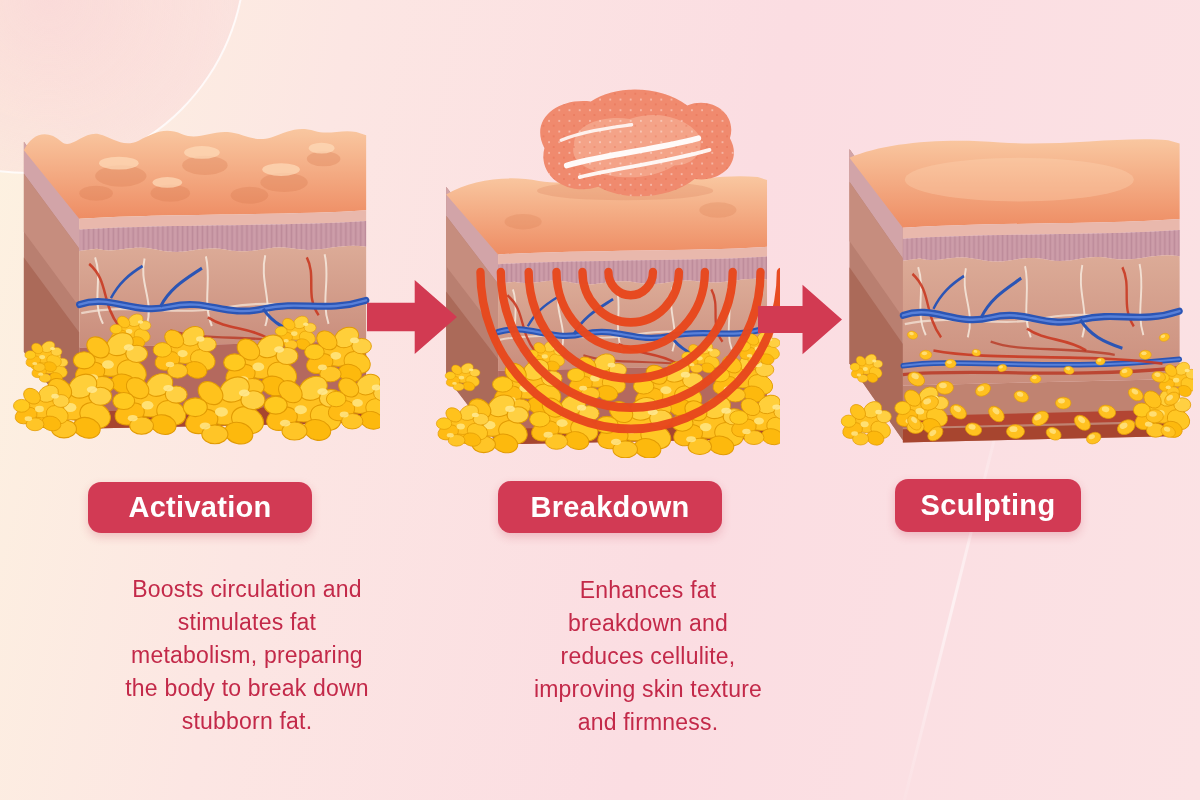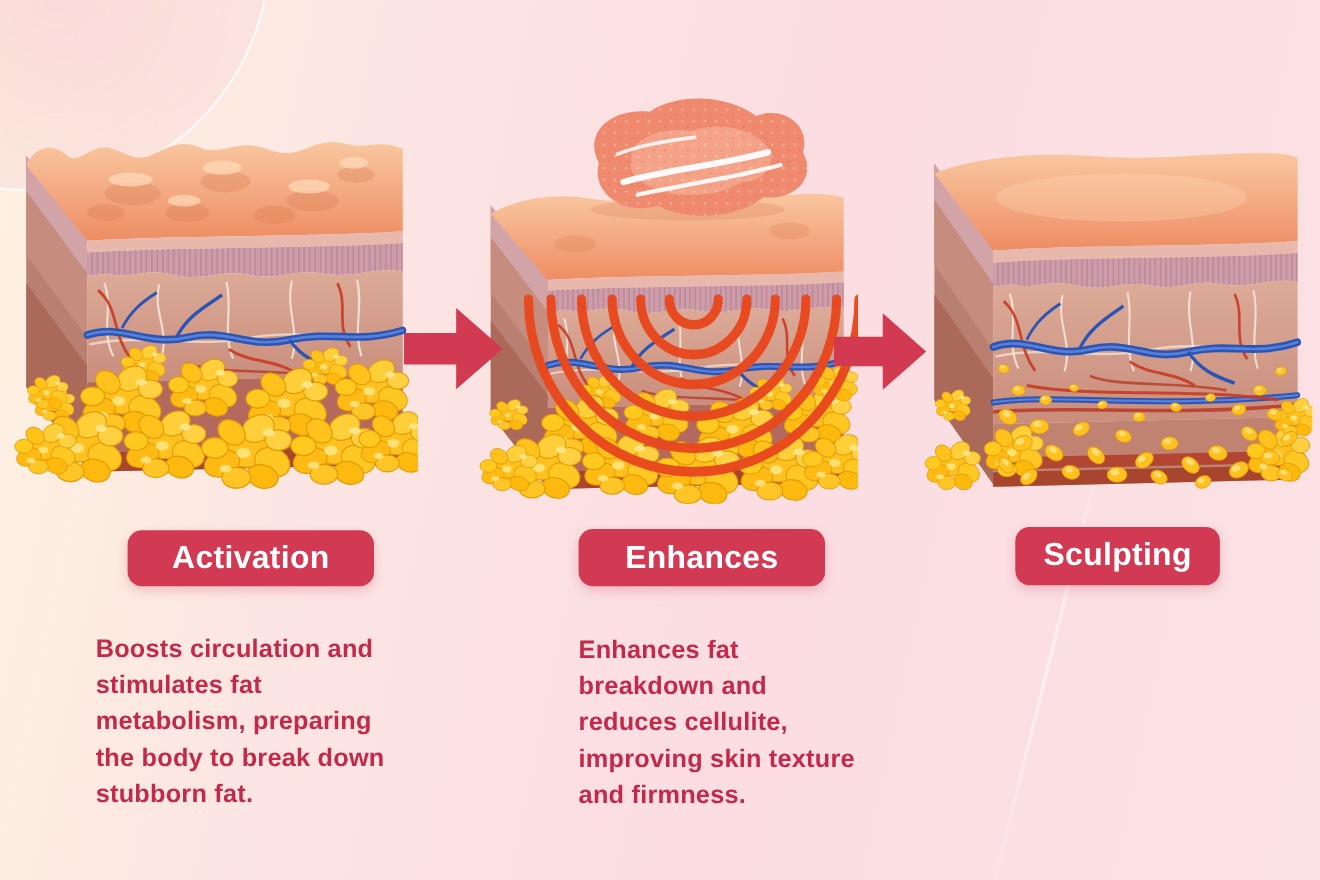--- a/index.html
+++ b/index.html
@@ -17,25 +17,24 @@
     position:absolute; left:952px; top:368px; width:3px; height:470px;
     background:linear-gradient(rgba(255,255,255,0),rgba(255,255,255,.55),rgba(255,255,255,0));
     transform:rotate(14deg);
   }
   .diagram{position:absolute;}
   .badge{
     position:absolute; display:flex; align-items:center; justify-content:center;
     background:#d23a54; color:#ffffff; border-radius:13px;
     font-size:29px; font-weight:600; letter-spacing:.3px;
     box-shadow:0 4px 10px rgba(190,40,70,.22);
-    margin-left:28px;
   }
   .desc{
     position:absolute; color:#c32949; font-size:23px; line-height:33px;
-    font-weight:700; letter-spacing:.2px; white-space:pre-line;
+    font-weight:400; letter-spacing:.2px; white-space:pre-line;text-align:center;
   }
   .arrow{
     position:absolute; background:#d23a52;
     clip-path:polygon(0% 33%, 53% 33%, 53% 6%, 100% 50%, 53% 94%, 53% 67%, 0% 67%);
   }
   svg{display:block;}
 </style>
 </head>
 <body>
 
@@ -255,27 +254,27 @@
       <use href="#bean" transform="translate(172,252) rotate(-10) scale(.55)"></use>
       <use href="#bean" transform="translate(145,238) rotate(5) scale(.5)"></use>
       <use href="#bean" transform="translate(275,246) rotate(-5) scale(.55)"></use>
     </svg>
   </div>
 
   <div class="arrow" style="left:367px;top:275px;width:90px;height:84px"></div>
   <div class="arrow" style="left:758px;top:280px;width:84px;height:79px"></div>
 
   <div class="badge" style="left:88px;top:482px;width:224px;height:51px">Activation</div>
-  <div class="badge" style="left:498px;top:481px;width:224px;height:52px">Enhances</div>
+  <div class="badge" style="left:498px;top:481px;width:224px;height:52px">Breakdown</div>
   <div class="badge" style="left:895px;top:479px;width:186px;height:53px">Sculpting</div>
 
   <div class="desc" style="left:87px;top:573px;width:320px">Boosts circulation and
 stimulates fat
 metabolism, preparing
 the body to break down
 stubborn fat.</div>
-  <div class="desc" style="left:526px;top:574px;width:300px">Enhances fat
+  <div class="desc" style="left:498px;top:574px;width:300px">Enhances fat
 breakdown and
 reduces cellulite,
 improving skin texture
 and firmness.</div>
 
 </div>
 
 </body></html>

